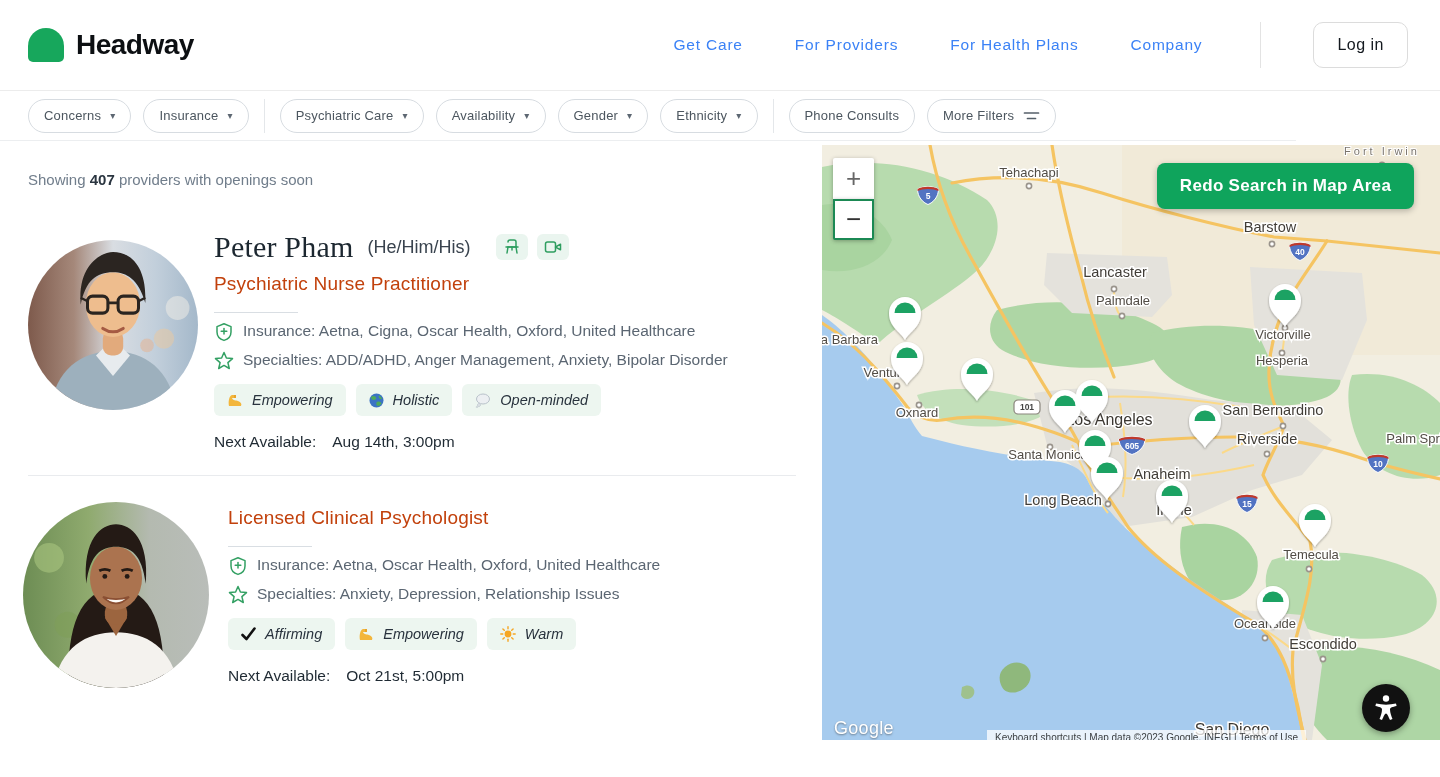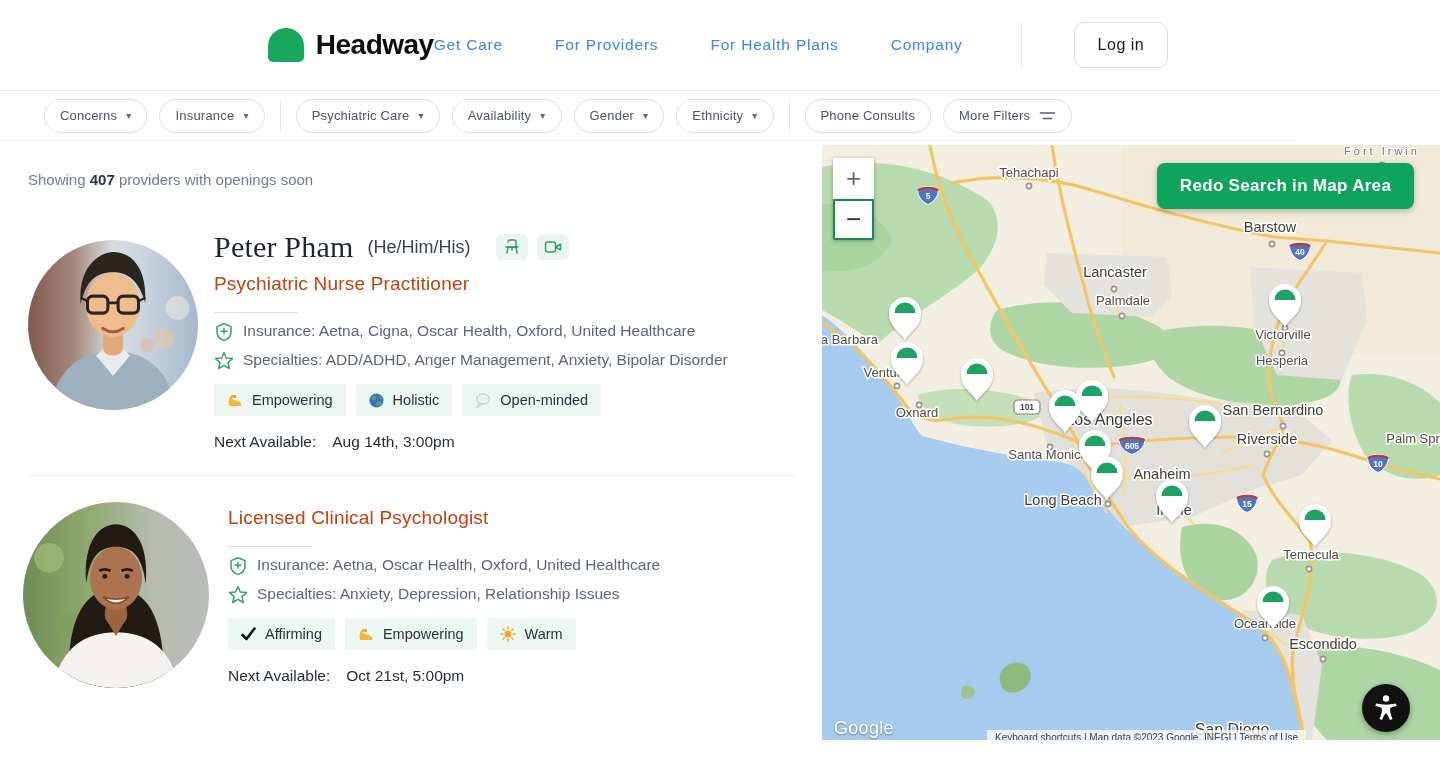--- a/index.html
+++ b/index.html
@@ -1,35 +1,35 @@
 <!DOCTYPE html>
 <html><head>
 <meta charset="utf-8">
 <style>
   * { margin:0; padding:0; box-sizing:border-box; }
   html,body { width:1440px; height:777px; overflow:hidden; background:#fff;
     font-family:"Liberation Sans", sans-serif; color:#202b35; }
 
   
   .header { position:absolute; left:0; top:0; width:1440px; height:91px;
-    display:flex; align-items:center; justify-content:center;
+    display:flex; align-items:center; justify-content:space-between;
     padding:0 32px 0 28px; border-bottom:1px solid #ececec; background:#fff; }
   .logo { display:flex; align-items:center; gap:12px; cursor:pointer; }
   .logo-mark { width:36px; height:34px; background:#17a75c;
     border-radius:18px 18px 5px 5px; }
   .logo-word { font-size:28px; font-weight:800; letter-spacing:-0.5px; color:#0c0f12; }
   .nav { display:flex; align-items:center; gap:52px; }
   .nav a { text-decoration:none; color:#3b82f6; font-size:15.5px; letter-spacing:0.8px; cursor:pointer; }
   .nav-divider { width:1px; height:46px; background:#e3e3e3; margin-left:6px; }
   .login-btn { border:1px solid #dcdcdc; background:#fff; border-radius:10px;
     padding:13px 23px; font-size:16px; letter-spacing:0.5px; color:#14191f; cursor:pointer; }
 
   
   .filterbar { position:absolute; left:0; top:91px; width:1296px; height:50px;
-    display:flex; align-items:center; gap:12px; padding:0 44px;
+    display:flex; align-items:center; gap:12px; padding:0 28px;
     border-bottom:1px solid #eceef0; background:#fff; }
   .pill { display:inline-flex; align-items:center; gap:9px; height:34px;
     border:1px solid #d7dce1; border-radius:999px; padding:0 15px;
     font-size:13px; color:#4c565f; letter-spacing:0.2px; background:#fff; cursor:pointer; white-space:nowrap; }
   .caret { font-size:10px; color:#5d6772; line-height:1; }
   .vdiv { width:1px; height:34px; background:#e4e7ea; margin:0 3px; }
   .flt-icon { display:inline-block; }
 
   
   .results { position:absolute; left:0; top:141px; width:806px; height:636px;
@@ -51,21 +51,21 @@
   .mode-chips { display:flex; gap:9px; margin-left:14px; }
   .mode-chip { width:32px; height:26px; background:#eaf5ef; border-radius:6px;
     display:flex; align-items:center; justify-content:center; }
   .p-title { margin-top:9px; font-size:19px; color:#c2410c; letter-spacing:0.2px; }
   .mini-divider { width:84px; height:1px; background:#d9dee3; margin-top:17px; }
   .info-line { display:flex; align-items:flex-start; gap:9px; margin-top:9px;
     font-size:15.5px; color:#5b6672; }
   .info-line:first-of-type { margin-top:15px; }
   .badges { display:flex; gap:10px; margin-top:13px; }
   .badge { display:inline-flex; align-items:center; gap:9px; background:#edf6f0;
-    border-radius:0; padding:8px 13px; font-size:14.5px; color:#28323d; }
+    border-radius:6px; padding:8px 13px; font-size:14.5px; color:#28323d;font-style:italic; }
   .next-row { margin-top:17px; font-size:15.5px; color:#1f2a33; }
   .next-row .nx-label { font-weight:500; margin-right:16px; }
   .card-divider { border:none; border-top:1px solid #e9ebee; margin:24px 10px 0 0; }
 
   
   .map { position:absolute; left:822px; top:145px; width:618px; height:595px;
     overflow:hidden; background:#f2eee1; }
   .map svg.base { position:absolute; left:0; top:0; }
   .city { fill:#514c45; font-size:13px; paint-order:stroke; stroke:#ffffff;
     stroke-width:3px; font-family:"Liberation Sans", sans-serif; text-anchor:middle; }

